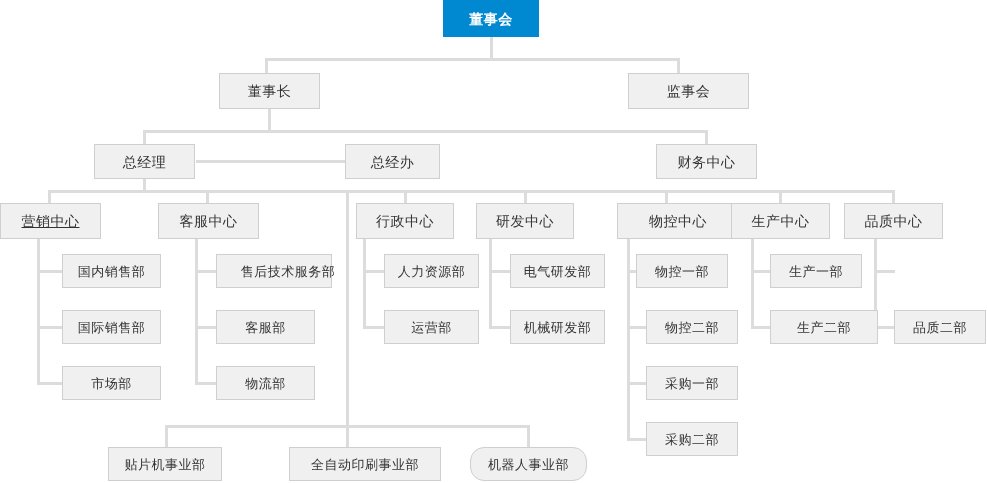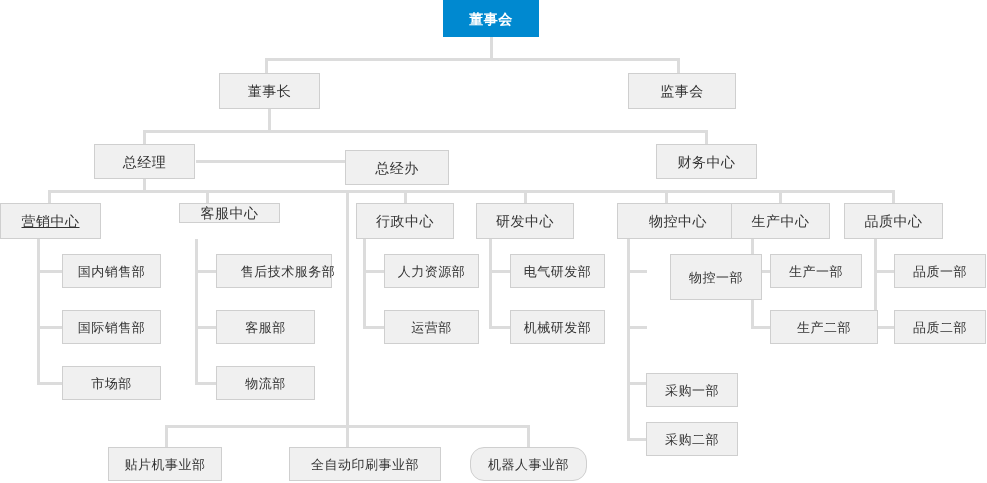--- a/index.html
+++ b/index.html
@@ -102,55 +102,55 @@
   <div class="ln h" style="left:751px;top:270px;width:20px;"></div>
   <div class="ln h" style="left:751px;top:326px;width:20px;"></div>
 
   <div class="ln v" style="left:874px;top:239px;height:88px;"></div>
   <div class="ln h" style="left:874px;top:270px;width:21px;"></div>
   <div class="ln h" style="left:874px;top:326px;width:21px;"></div>
 
   <div class="node root" style="left:443px;top:0px;width:96px;height:37px;">董事会</div>
 
   <div class="node lvl2" style="left:219px;top:73px;width:101px;height:36px;">董事长</div>
-  <div class="node lvl2" style="left:628px;top:73px;width:108px;height:36px;">监事会</div>
+  <div class="node lvl2" style="left:628px;top:73px;width:121px;height:36px;">监事会</div>
 
   <div class="node lvl3" style="left:94px;top:144px;width:101px;height:35px;">总经理</div>
-  <div class="node lvl3" style="left:345px;top:144px;width:104px;height:35px;margin-top:6px;">总经办</div>
+  <div class="node lvl3" style="left:345px;top:144px;width:95px;height:35px;">总经办</div>
   <div class="node lvl3" style="left:656px;top:144px;width:101px;height:35px;">财务中心</div>
 
   <div class="node lvl4" style="left:0px;top:203px;width:101px;height:36px;text-decoration:underline;">营销中心</div>
-  <div class="node lvl4" style="left:158px;top:203px;width:101px;height:20px;margin-left:21px;">客服中心</div>
+  <div class="node lvl4" style="left:158px;top:203px;width:101px;height:36px;">客服中心</div>
   <div class="node lvl4" style="left:356px;top:203px;width:98px;height:36px;">行政中心</div>
   <div class="node lvl4" style="left:476px;top:203px;width:98px;height:36px;">研发中心</div>
   <div class="node lvl4" style="left:617px;top:203px;width:122px;height:36px;">物控中心</div>
   <div class="node lvl4" style="left:731px;top:203px;width:99px;height:36px;">生产中心</div>
   <div class="node lvl4" style="left:844px;top:203px;width:99px;height:36px;">品质中心</div>
 
   <div class="node leaf" style="left:62px;top:254px;width:99px;height:34px;text-align:right;">国内销售部</div>
   <div class="node leaf" style="left:62px;top:310px;width:99px;height:34px;">国际销售部</div>
   <div class="node leaf" style="left:62px;top:366px;width:99px;height:34px;">市场部</div>
 
   <div class="node leaf" style="left:216px;top:254px;width:116px;height:34px;padding-left:28px;">售后技术服务部</div>
   <div class="node leaf" style="left:216px;top:310px;width:99px;height:34px;">客服部</div>
   <div class="node leaf" style="left:216px;top:366px;width:99px;height:34px;">物流部</div>
 
   <div class="node leaf" style="left:384px;top:254px;width:95px;height:34px;">人力资源部</div>
   <div class="node leaf" style="left:384px;top:310px;width:95px;height:34px;">运营部</div>
 
   <div class="node leaf" style="left:510px;top:254px;width:95px;height:34px;">电气研发部</div>
   <div class="node leaf" style="left:510px;top:310px;width:95px;height:34px;">机械研发部</div>
 
-  <div class="node leaf" style="left:670px;top:254px;width:92px;height:46px;">物控一部</div>
-  <div class="node leaf" style="left:646px;top:366px;width:92px;height:34px;margin-top:7px;">采购一部</div>
+  <div class="node leaf" style="left:636px;top:254px;width:92px;height:34px;">物控一部</div>
+  <div class="node leaf" style="left:646px;top:310px;width:92px;height:34px;">物控二部</div>
+  <div class="node leaf" style="left:646px;top:366px;width:92px;height:34px;">采购一部</div>
   <div class="node leaf" style="left:646px;top:422px;width:92px;height:34px;">采购二部</div>
 
   <div class="node leaf" style="left:770px;top:254px;width:92px;height:34px;">生产一部</div>
   <div class="node leaf" style="left:770px;top:310px;width:108px;height:34px;">生产二部</div>
 
-  <div class="node leaf" style="left:894px;top:254px;width:92px;height:34px;">品质一部</div>
   <div class="node leaf" style="left:894px;top:310px;width:92px;height:34px;">品质二部</div>
 
   <div class="node leaf" style="left:108px;top:447px;width:114px;height:34px;">贴片机事业部</div>
   <div class="node leaf" style="left:289px;top:447px;width:152px;height:34px;">全自动印刷事业部</div>
   <div class="node leaf" style="left:470px;top:447px;width:117px;height:34px;border-radius:14px;">机器人事业部</div>
 
 </div>
 
 </body></html>

